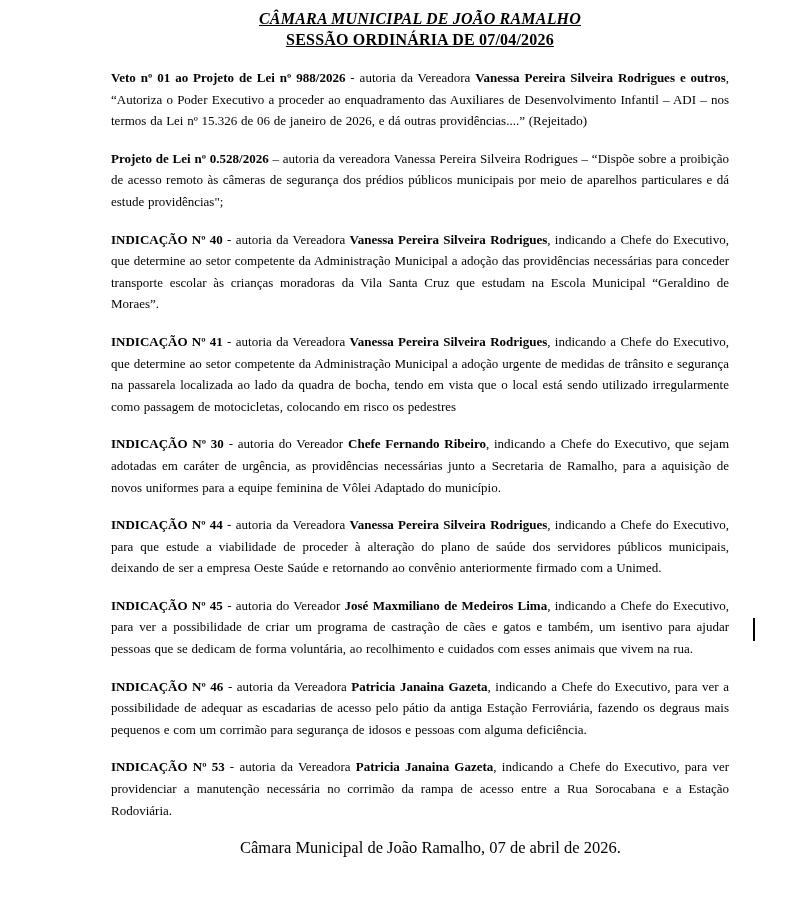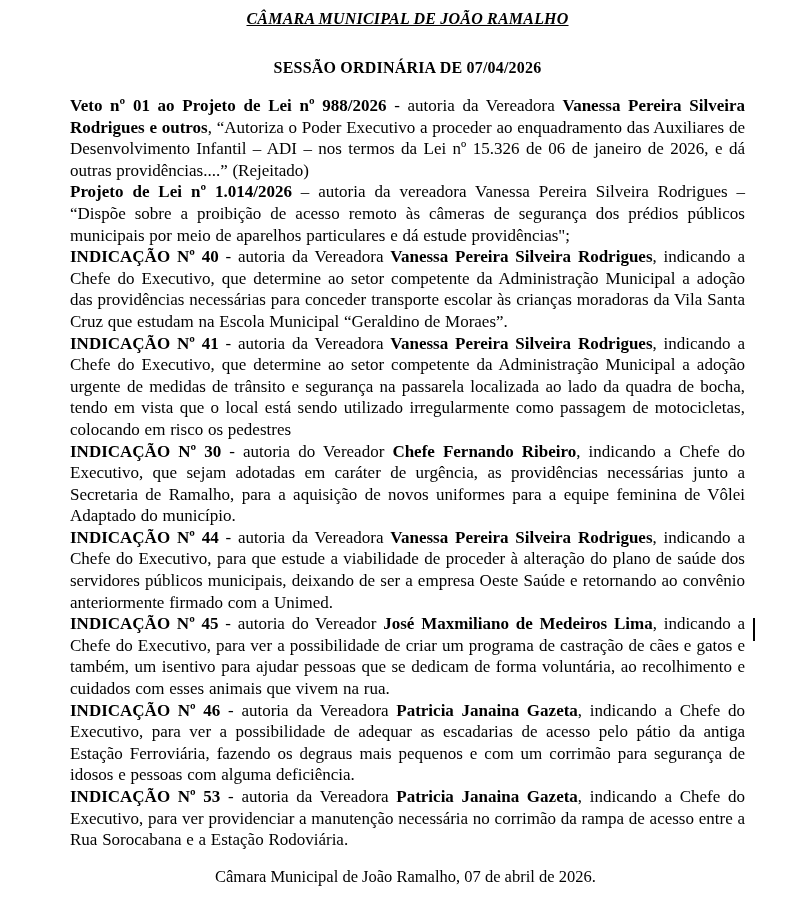--- a/index.html
+++ b/index.html
@@ -9,42 +9,42 @@
     color: #000000;
   }
   body {
     width: 788px;
     height: 900px;
     position: relative;
     overflow: hidden;
     font-family: "Liberation Serif", serif;
   }
   .page {
-    padding: 8px 43px 0 70px;
+    padding: 8px 43px 0 95px;
   }
   .doc-header {
     text-align: center;
     font-weight: bold;
     font-size: 16px;
     line-height: 21px;
     margin-bottom: 17px;
   }
   .doc-header .line1 {
     font-style: italic;
     text-decoration: underline;
     letter-spacing: 0.2px;
   }
   .doc-header .line2 {
+    text-decoration: underline;
     letter-spacing: 0.2px;
-    margin-top: 28px;
   }
   .doc-body p.para {
-    margin: 0;
+    margin: 16px;
     text-align: justify;
-    font-size: 17px;
+    font-size: 13px;
     line-height: 21.6px;
     word-spacing: 0.5px;
   }
   .doc-body .b {
     font-weight: bold;
   }
   .doc-footer {
     margin-top: 15px;
     font-size: 16.5px;
     line-height: 21.6px;
@@ -65,21 +65,21 @@
 
 <div class="page">
   <div class="doc-header">
     <div class="line1">CÂMARA MUNICIPAL DE JOÃO RAMALHO</div>
     <div class="line2">SESSÃO ORDINÁRIA DE 07/04/2026</div>
   </div>
 
   <div class="doc-body">
 
   <p class="para"><span class="b">Veto nº 01 ao Projeto de Lei nº 988/2026</span><span> - autoria da Vereadora </span><span class="b">Vanessa Pereira Silveira Rodrigues e outros</span><span>, “Autoriza o Poder Executivo a proceder ao enquadramento das Auxiliares de Desenvolvimento Infantil – ADI – nos termos da Lei nº 15.326 de 06 de janeiro de 2026, e dá outras providências....” (Rejeitado)</span></p>
-      <p class="para"><span class="b">Projeto de Lei nº 1.014/2026</span><span> – autoria da vereadora Vanessa Pereira Silveira Rodrigues – “Dispõe sobre a proibição de acesso remoto às câmeras de segurança dos prédios públicos municipais por meio de aparelhos particulares e dá estude providências";</span></p>
+      <p class="para"><span class="b">Projeto de Lei nº 0.528/2026</span><span> – autoria da vereadora Vanessa Pereira Silveira Rodrigues – “Dispõe sobre a proibição de acesso remoto às câmeras de segurança dos prédios públicos municipais por meio de aparelhos particulares e dá estude providências";</span></p>
       <p class="para"><span class="b">INDICAÇÃO Nº 40</span><span> - autoria da Vereadora </span><span class="b">Vanessa Pereira Silveira Rodrigues</span><span>, indicando a Chefe do Executivo, que determine ao setor competente da Administração Municipal a adoção das providências necessárias para conceder transporte escolar às crianças moradoras da Vila Santa Cruz que estudam na Escola Municipal “Geraldino de Moraes”.</span></p>
       <p class="para"><span class="b">INDICAÇÃO Nº 41</span><span> - autoria da Vereadora </span><span class="b">Vanessa Pereira Silveira Rodrigues</span><span>, indicando a Chefe do Executivo, que determine ao setor competente da Administração Municipal a adoção urgente de medidas de trânsito e segurança na passarela localizada ao lado da quadra de bocha, tendo em vista que o local está sendo utilizado irregularmente como passagem de motocicletas, colocando em risco os pedestres</span></p>
       <p class="para"><span class="b">INDICAÇÃO Nº 30</span><span> - autoria do Vereador </span><span class="b">Chefe Fernando Ribeiro</span><span>, indicando a Chefe do Executivo, que sejam adotadas em caráter de urgência, as providências necessárias junto a Secretaria de Ramalho, para a aquisição de novos uniformes para a equipe feminina de Vôlei Adaptado do município.</span></p>
       <p class="para"><span class="b">INDICAÇÃO Nº 44</span><span> - autoria da Vereadora </span><span class="b">Vanessa Pereira Silveira Rodrigues</span><span>, indicando a Chefe do Executivo, para que estude a viabilidade de proceder à alteração do plano de saúde dos servidores públicos municipais, deixando de ser a empresa Oeste Saúde e retornando ao convênio anteriormente firmado com a Unimed.</span></p>
       <p class="para"><span class="b">INDICAÇÃO Nº 45</span><span> - autoria do Vereador </span><span class="b">José Maxmiliano de Medeiros Lima</span><span>, indicando a Chefe do Executivo, para ver a possibilidade de criar um programa de castração de cães e gatos e também, um isentivo para ajudar pessoas que se dedicam de forma voluntária, ao recolhimento e cuidados com esses animais que vivem na rua.</span></p>
       <p class="para"><span class="b">INDICAÇÃO Nº 46</span><span> - autoria da Vereadora </span><span class="b">Patricia Janaina Gazeta</span><span>, indicando a Chefe do Executivo, para ver a possibilidade de adequar as escadarias de acesso pelo pátio da antiga Estação Ferroviária, fazendo os degraus mais pequenos e com um corrimão para segurança de idosos e pessoas com alguma deficiência.</span></p>
       <p class="para"><span class="b">INDICAÇÃO Nº 53</span><span> - autoria da Vereadora </span><span class="b">Patricia Janaina Gazeta</span><span>, indicando a Chefe do Executivo, para ver providenciar a manutenção necessária no corrimão da rampa de acesso entre a Rua Sorocabana e a Estação Rodoviária.</span></p>
     </div>
 
   <div class="doc-footer">Câmara Municipal de João Ramalho, 07 de abril de 2026.</div>

